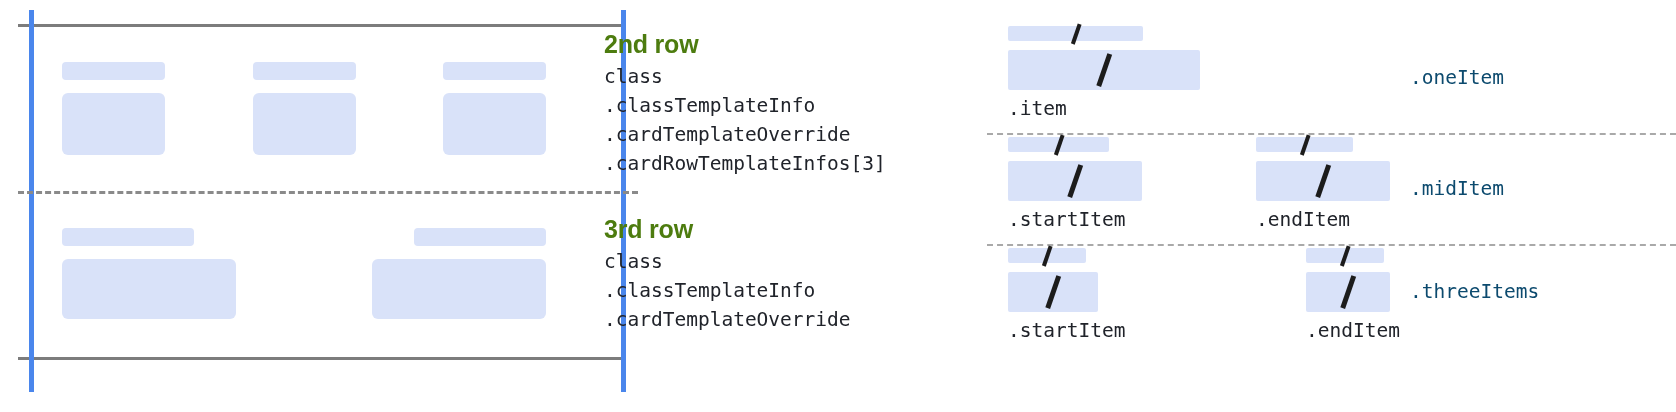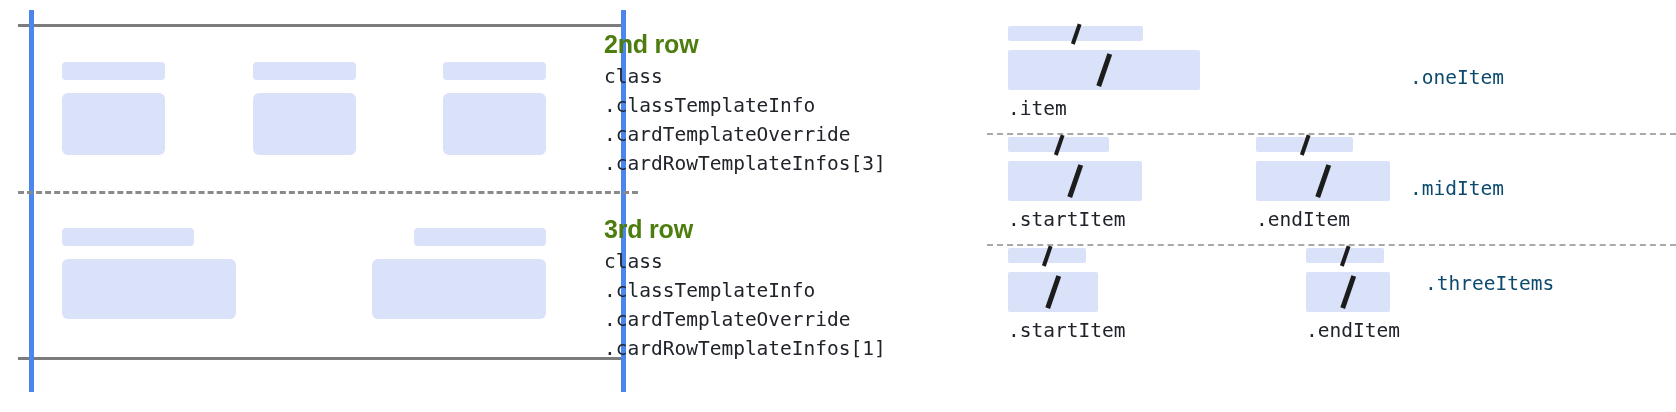--- a/index.html
+++ b/index.html
@@ -174,21 +174,21 @@
   .variant-label {
     position: absolute;
     font-family: "DejaVu Sans Mono", monospace;
     font-size: 19.5px;
     color: #0c4a6e;
     white-space: nowrap;
     left: 424px;
   }
   #variant-one .variant-label   { top: 40px; }
   #variant-two .variant-label   { top: 40px; }
-  #variant-three .variant-label { top: 24px; margin-left: 15px; }
+  #variant-three .variant-label { top: 32px; }
 
   
   #group-one   { left: 22px; width: 192px; }
   #group-one .item-bar { width: 135px; }
 
   
   #group-two-start { left: 22px;  width: 134px; }
   #group-two-start .item-bar { width: 101px; }
   #group-two-end   { left: 270px; width: 134px; }
   #group-two-end .item-bar { width: 97px; }
@@ -247,21 +247,20 @@
     <div class="anno-code">.classTemplateInfo</div>
     <div class="anno-code">.cardTemplateOverride</div>
     <div class="anno-code">.cardRowTemplateInfos[3]</div>
   </div>
 
   <div class="anno-block" id="anno-row-3">
     <div class="anno-title">3rd row</div>
     <div class="anno-code">class</div>
     <div class="anno-code">.classTemplateInfo</div>
     <div class="anno-code">.cardTemplateOverride</div>
-    <div class="anno-code">.cardRowTemplateInfos[1]</div>
   </div>
 </div>
 
 <div id="item-diagram">
 
   <div class="variant-sep" id="sep-1"></div>
   <div class="variant-sep" id="sep-2"></div>
 
   <div class="variant" id="variant-one">
     <div class="item-group" id="group-one">

